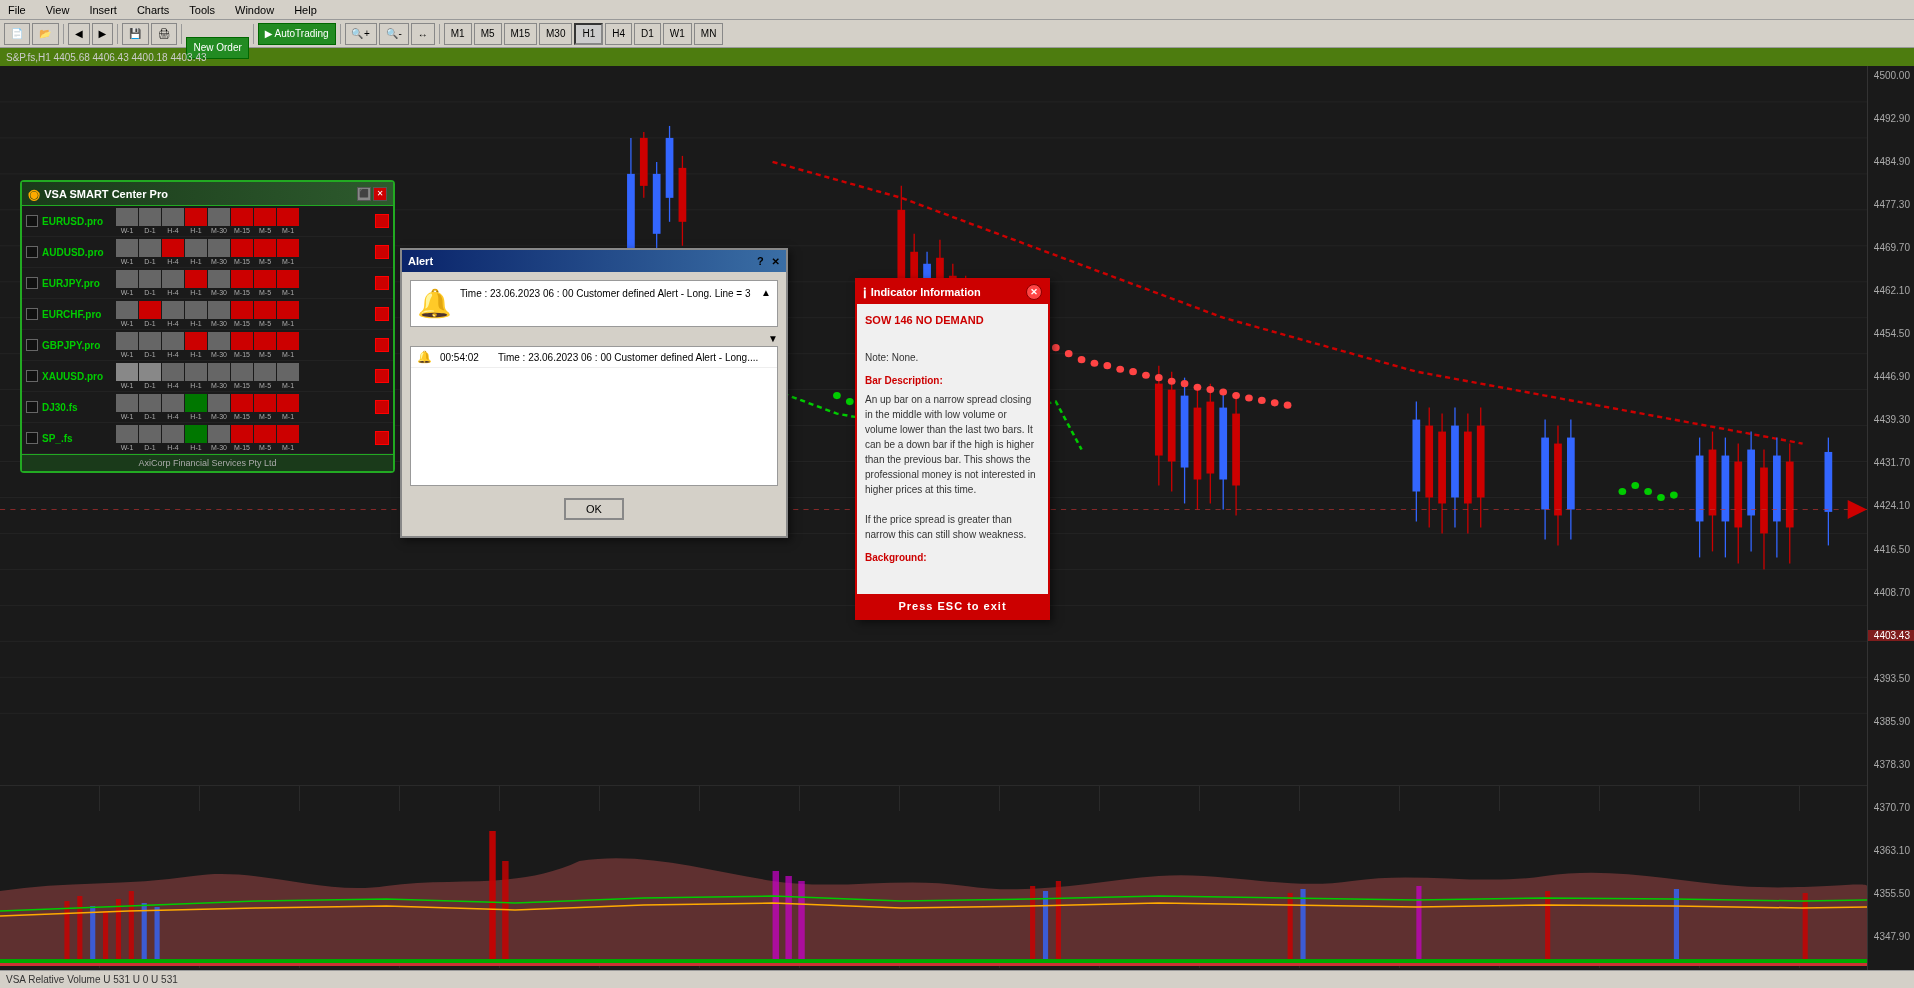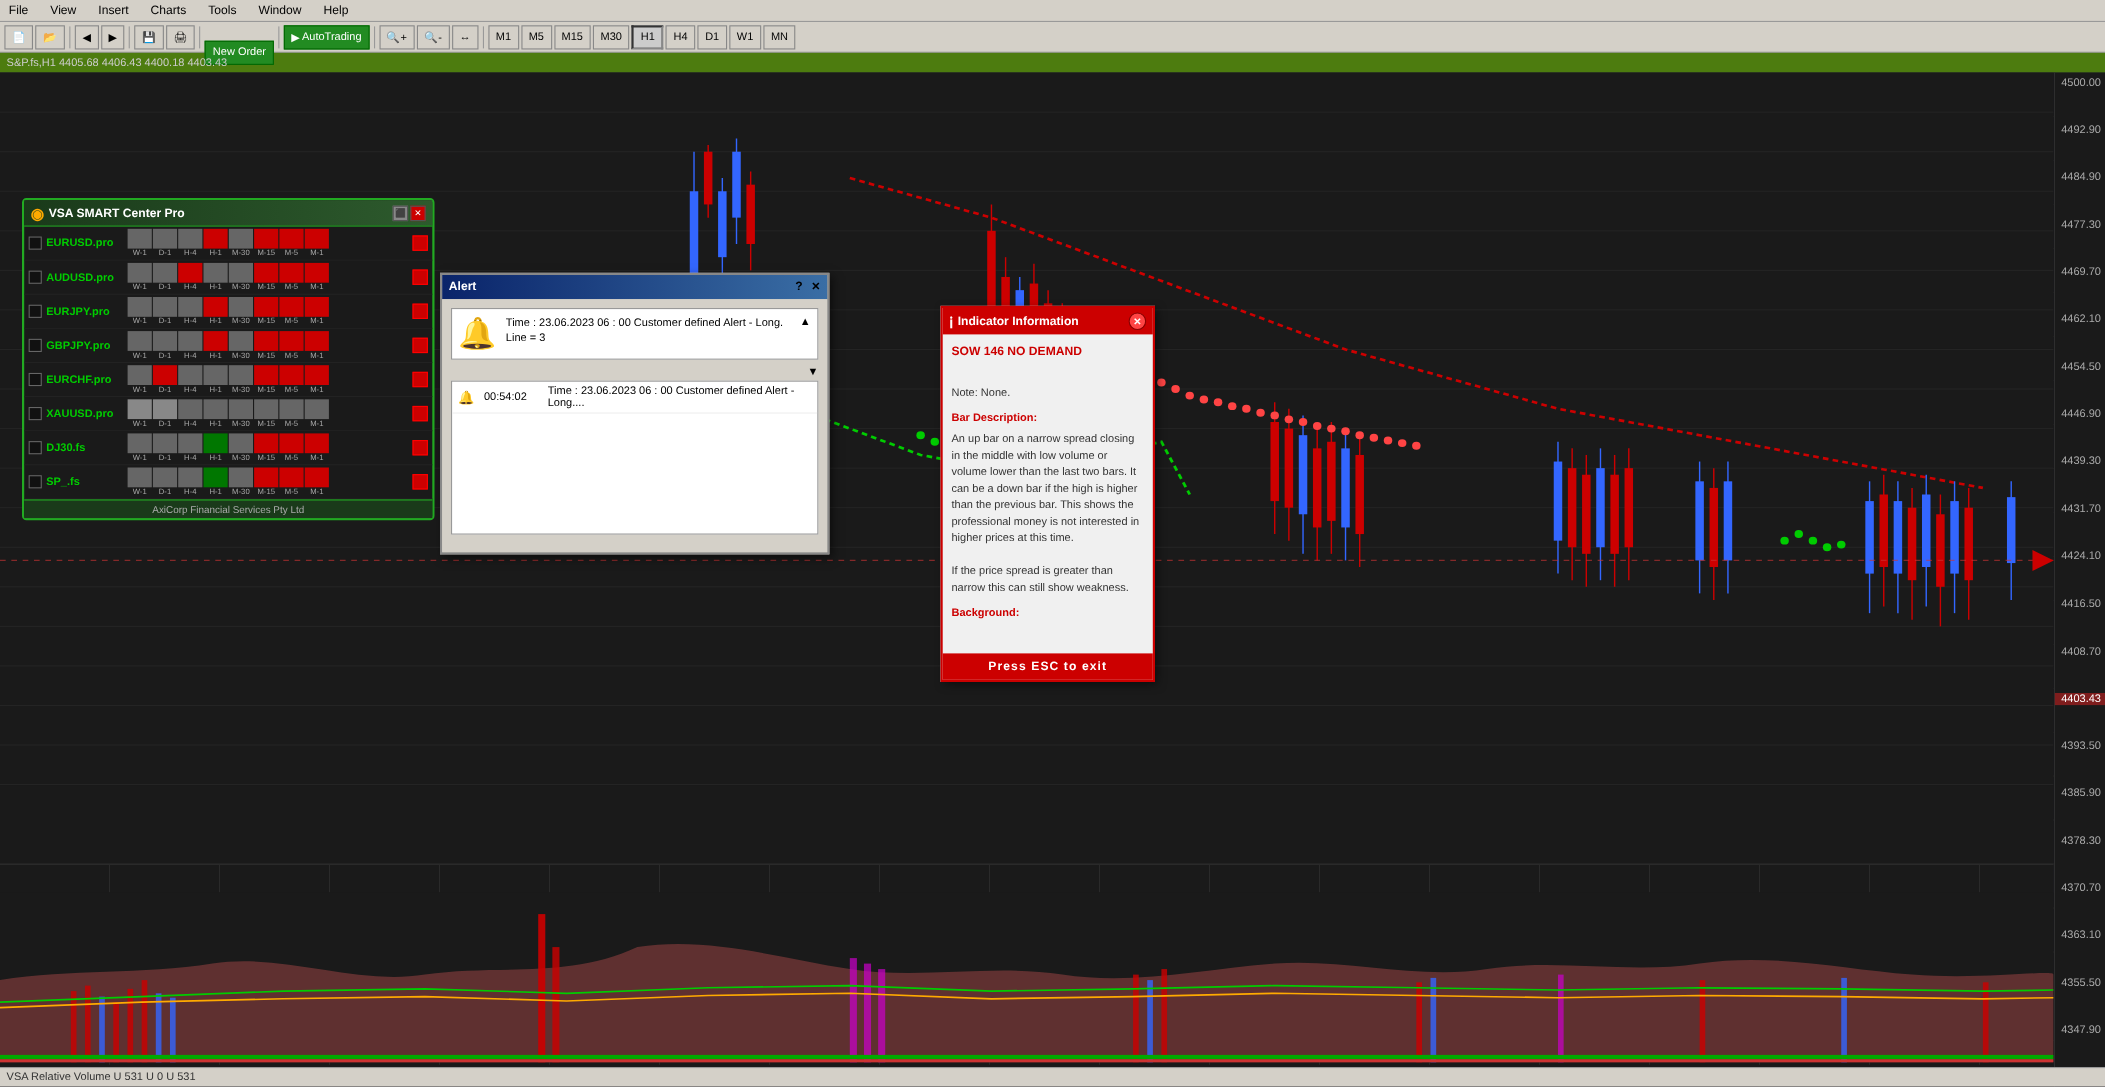--- a/index.html
+++ b/index.html
@@ -261,21 +261,21 @@
       color: #aaa;
       font-size: 9px;
       border-top: 1px solid #22aa22;
     }
 
     
     #alert-dialog {
       position: absolute;
       left: 400px;
       top: 248px;
-      width: 354px;
+      width: 388px;
       background: #d4d0c8;
       border: 2px solid #888;
       box-shadow: 3px 3px 8px rgba(0,0,0,0.5);
       z-index: 200;
     }
     .dialog-titlebar {
       background: linear-gradient(to right, #0a246a, #3a6ea5);
       height: 22px;
       display: flex;
       align-items: center;
@@ -895,27 +895,27 @@
         <div class="tf-label">M-15</div>
         <div class="tf-label">M-5</div>
         <div class="tf-label">M-1</div>
       </div>
     </div>
     <div class="vsa-red-square"></div>
   </div>
 
   <div class="vsa-row">
     <div class="vsa-checkbox"></div>
-    <div class="vsa-symbol">GBPJPY.pro</div>
+    <div class="vsa-symbol">EURCHF.pro</div>
     <div style="flex:1;">
       <div class="tf-bars">
         <div class="tf-bar tf-bar-gray"></div>
-        <div class="tf-bar tf-bar-gray"></div>
-        <div class="tf-bar tf-bar-gray"></div>
-        <div class="tf-bar tf-bar-red"></div>
+        <div class="tf-bar tf-bar-red"></div>
+        <div class="tf-bar tf-bar-gray"></div>
+        <div class="tf-bar tf-bar-gray"></div>
         <div class="tf-bar tf-bar-gray"></div>
         <div class="tf-bar tf-bar-red"></div>
         <div class="tf-bar tf-bar-red"></div>
         <div class="tf-bar tf-bar-red"></div>
       </div>
       <div class="tf-labels">
         <div class="tf-label">W-1</div>
         <div class="tf-label">D-1</div>
         <div class="tf-label">H-4</div>
         <div class="tf-label">H-1</div>
@@ -923,27 +923,27 @@
         <div class="tf-label">M-15</div>
         <div class="tf-label">M-5</div>
         <div class="tf-label">M-1</div>
       </div>
     </div>
     <div class="vsa-red-square"></div>
   </div>
 
   <div class="vsa-row">
     <div class="vsa-checkbox"></div>
-    <div class="vsa-symbol">EURCHF.pro</div>
+    <div class="vsa-symbol">GBPJPY.pro</div>
     <div style="flex:1;">
       <div class="tf-bars">
         <div class="tf-bar tf-bar-gray"></div>
-        <div class="tf-bar tf-bar-red"></div>
-        <div class="tf-bar tf-bar-gray"></div>
-        <div class="tf-bar tf-bar-gray"></div>
+        <div class="tf-bar tf-bar-gray"></div>
+        <div class="tf-bar tf-bar-gray"></div>
+        <div class="tf-bar tf-bar-red"></div>
         <div class="tf-bar tf-bar-gray"></div>
         <div class="tf-bar tf-bar-red"></div>
         <div class="tf-bar tf-bar-red"></div>
         <div class="tf-bar tf-bar-red"></div>
       </div>
       <div class="tf-labels">
         <div class="tf-label">W-1</div>
         <div class="tf-label">D-1</div>
         <div class="tf-label">H-4</div>
         <div class="tf-label">H-1</div>
@@ -1060,20 +1060,23 @@
     <div style="display:flex;align-items:center;justify-content:flex-end;margin-bottom:2px;">
       <span style="font-size:10px;cursor:pointer;">▼</span>
     </div>
     <div class="alert-list-area">
       <div class="alert-list-item">
         <span class="alert-list-bell">🔔</span>
         <span class="alert-time">00:54:02</span>
         <span style="font-size:10px;color:#000;">Time : 23.06.2023 06 : 00  Customer defined Alert - Long....</span>
       </div>
     </div>
+    <div class="dialog-ok-area">
+      <button class="dialog-ok-btn">OK</button>
+    </div>
   </div>
 </div>
 
 <div id="indicator-dialog">
   <div id="indicator-titlebar">
     <div style="display:flex;align-items:center;gap:4px;">
       <span style="font-size:14px;">ℹ</span>
       <span>Indicator Information</span>
     </div>
     <div class="ind-close-btn">✕</div>

